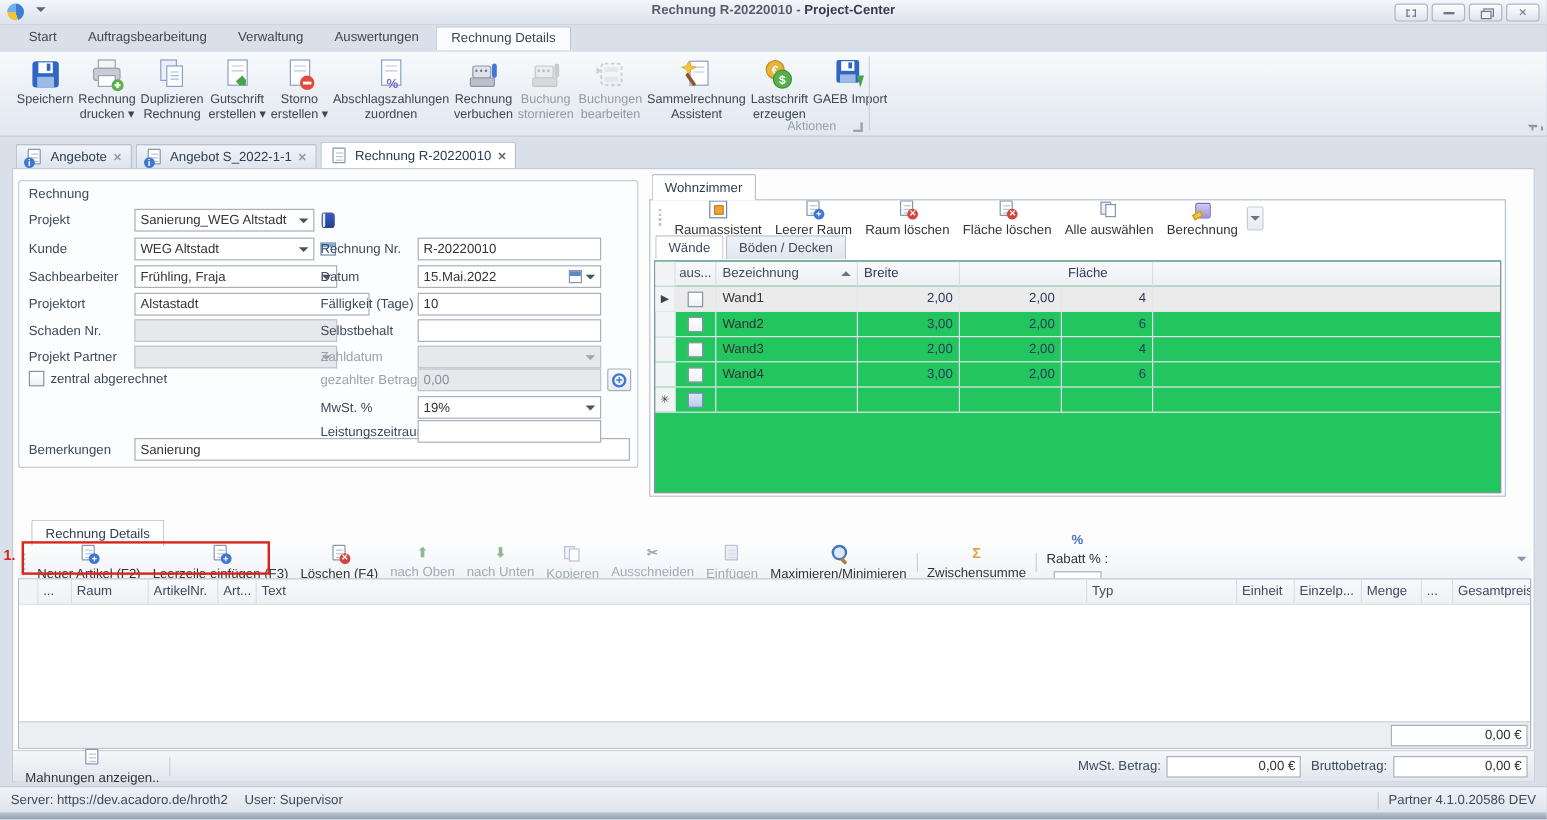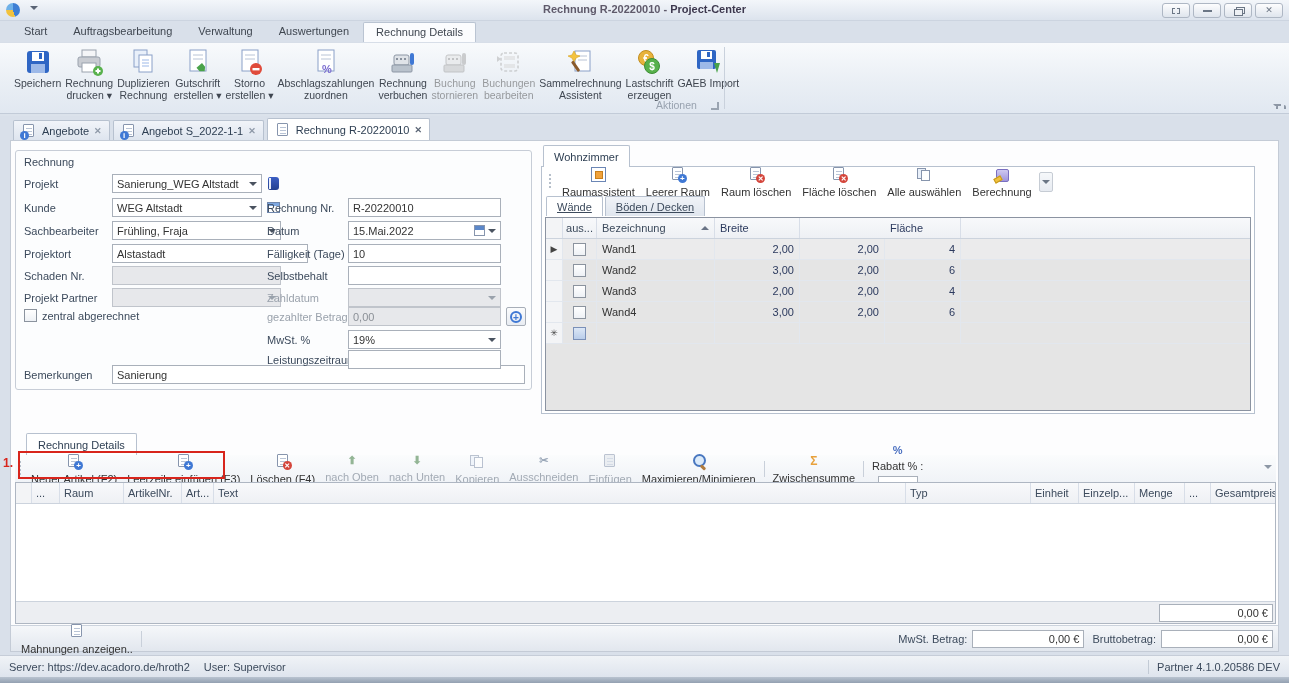--- a/index.html
+++ b/index.html
@@ -85,23 +85,23 @@
   
   .roombox{position:absolute;left:530px;top:0;width:714px;height:273px;}
   .roomtab{position:absolute;left:2px;top:4px;height:22px;padding:0 10px;background:#fff;border:1px solid #b7c1cf;border-bottom:none;
            border-radius:2px 2px 0 0;display:flex;align-items:center;color:#2d3e52;z-index:2;}
   .roombody{position:absolute;left:0;top:25px;right:0;bottom:0;background:#fff;border:1px solid #b7c1cf;padding:2px 3px;display:flex;flex-direction:column;}
   .rtoolbar{height:25px;display:flex;align-items:center;gap:1px;}
   .berech-split{width:14px;height:20px;margin-left:1px;border:1px solid #c6ccd4;border-radius:2px;background:linear-gradient(#f6f8fa,#e7ebf1);
                 display:flex;align-items:center;justify-content:center;}
   .subtabs{height:21px;display:flex;gap:2px;padding-left:1px;margin-top:2px;}
   .stab{height:20px;padding:0 10px;display:flex;align-items:center;color:#3c4a5c;
-        background:linear-gradient(#f0f3f8,#e0e6ee);border:1px solid #b7c1cf;border-bottom:none;border-radius:2px 2px 0 0;text-decoration:underline;}
+        background:linear-gradient(#f0f3f8,#e0e6ee);border:1px solid #b7c1cf;border-bottom:none;border-radius:2px 2px 0 0;}
   .stab.active{background:#fff;}
-  .grid{flex:1;border:1px solid #8b93a1;background:#e5e5e5;display:flex;flex-direction:column;overflow:hidden;}
+  .grid{flex:1;border:1px solid #8b93a1;background:#22c55e;display:flex;flex-direction:column;overflow:hidden;}
   .ghead{height:21px;display:flex;background:linear-gradient(#f8f9fb,#eef0f4);border-bottom:1px solid #ccd3dd;color:#3c4a5c;}
   .ghead .gc{display:flex;align-items:center;padding:0 5px;border-right:1px solid #d8dee8;overflow:hidden;white-space:nowrap;}
   .grow{height:21px;display:flex;border-bottom:1px solid #e2e7ee;}
   .grow .gc{display:flex;align-items:center;padding:0 5px;border-right:1px solid #e2e7ee;overflow:hidden;white-space:nowrap;}
   .grow.selected{background:#ebebec;}
   .gc.ind{width:17px;background:#f3f4f6;justify-content:center;color:#444;padding:0;font-size:9px;}
   .gc.c-aus{width:34px;justify-content:center;}
   .gc.c-bez{width:118px;}
   .gc.c-num{width:85px;justify-content:flex-end;color:#2c3a5e;}
   .gc.c-fl{width:76px;justify-content:flex-end;color:#2c3a5e;}

